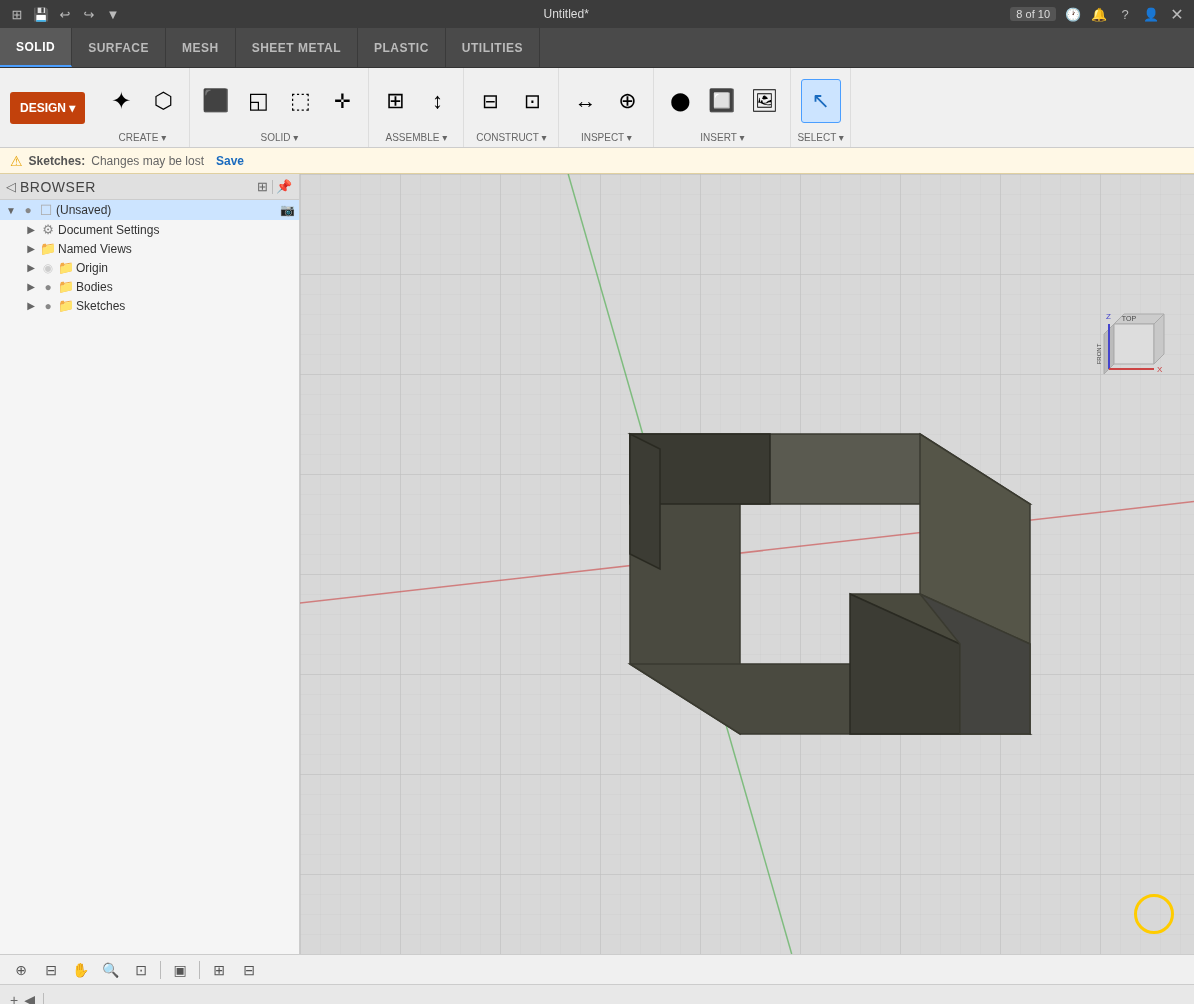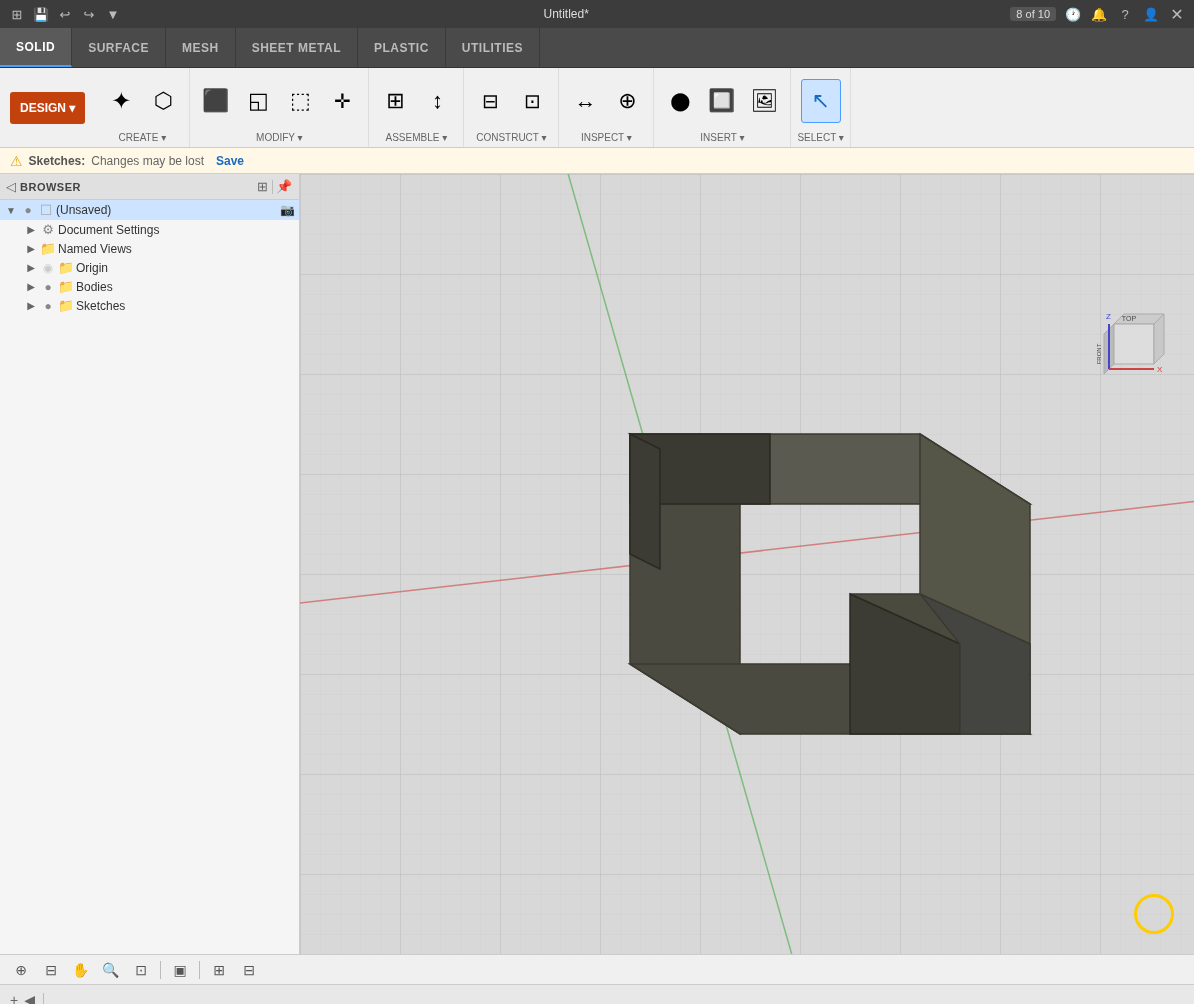--- a/index.html
+++ b/index.html
@@ -145,21 +145,21 @@
     }
     #browser-header {
       height: 26px;
       background: #e0e0e0;
       border-bottom: 1px solid #ccc;
       display: flex;
       align-items: center;
       padding: 0 6px;
       gap: 4px;
     }
-    .browser-title { font-size: 11px; font-weight: 700; color: #444; flex: 1; letter-spacing: 0.5px; }
+    .browser-title { font-size: 14px; font-weight: 400; color: #444; flex: 1; letter-spacing: 0.5px; }
     .browser-icon-btn { cursor: pointer; color: #666; font-size: 13px; }
     .browser-divider { width: 1px; height: 14px; background: #bbb; }
 
     .tree-item {
       display: flex;
       align-items: center;
       padding: 2px 4px;
       cursor: pointer;
       font-size: 12px;
       color: #333;
@@ -303,21 +303,21 @@
         <div class="icon">◱</div>
       </div>
       <div class="tool-btn">
         <div class="icon">⬚</div>
       </div>
       <div class="tool-btn">
         <div class="icon" style="font-size:20px;">✛</div>
       </div>
     </div>
     <div class="toolbar-section-label">
-      <span>MODIFY ▾</span>
+      <span>SOLID ▾</span>
     </div>
   </div>
 
   <div class="toolbar-section">
     <div class="toolbar-buttons">
       <div class="tool-btn">
         <div class="icon">⊞</div>
       </div>
       <div class="tool-btn">
         <div class="icon">↕</div>

